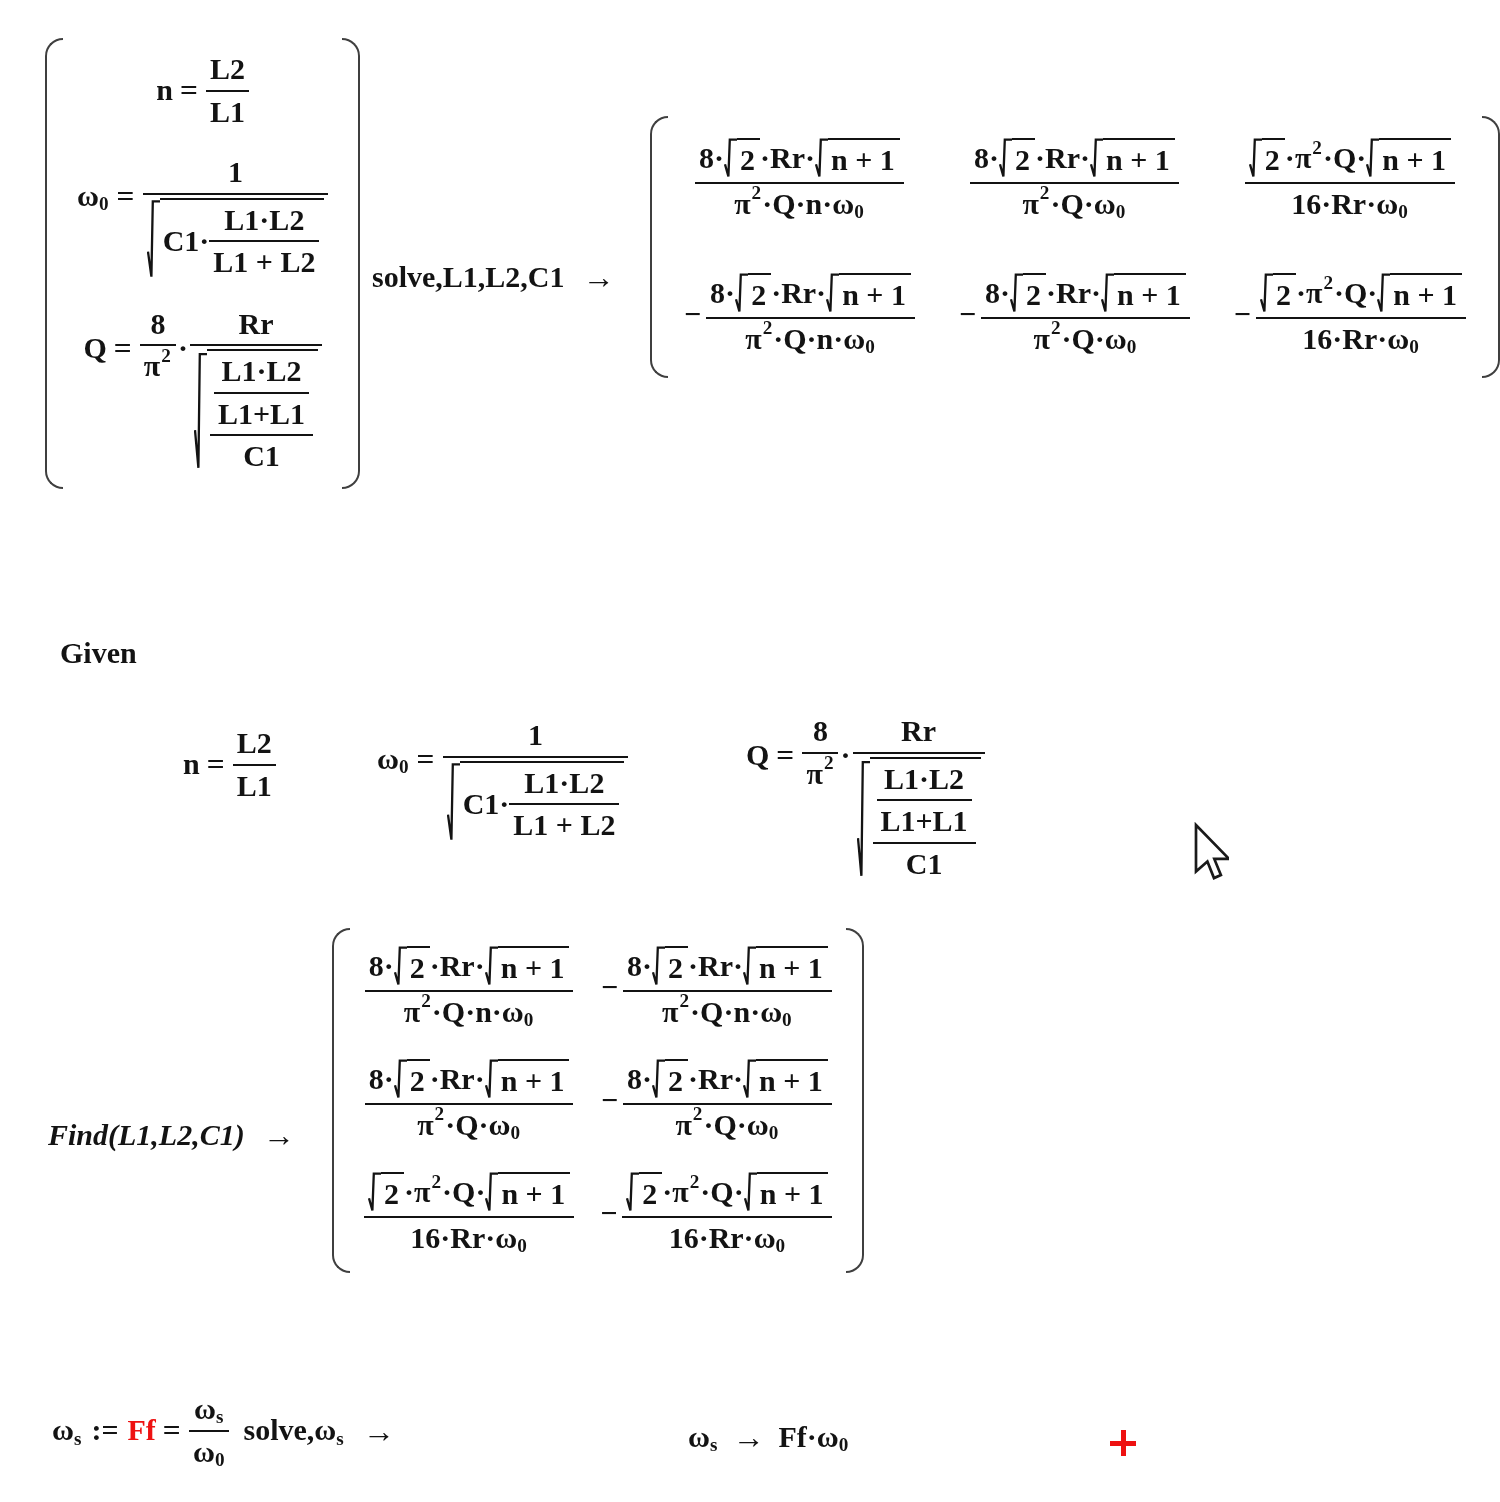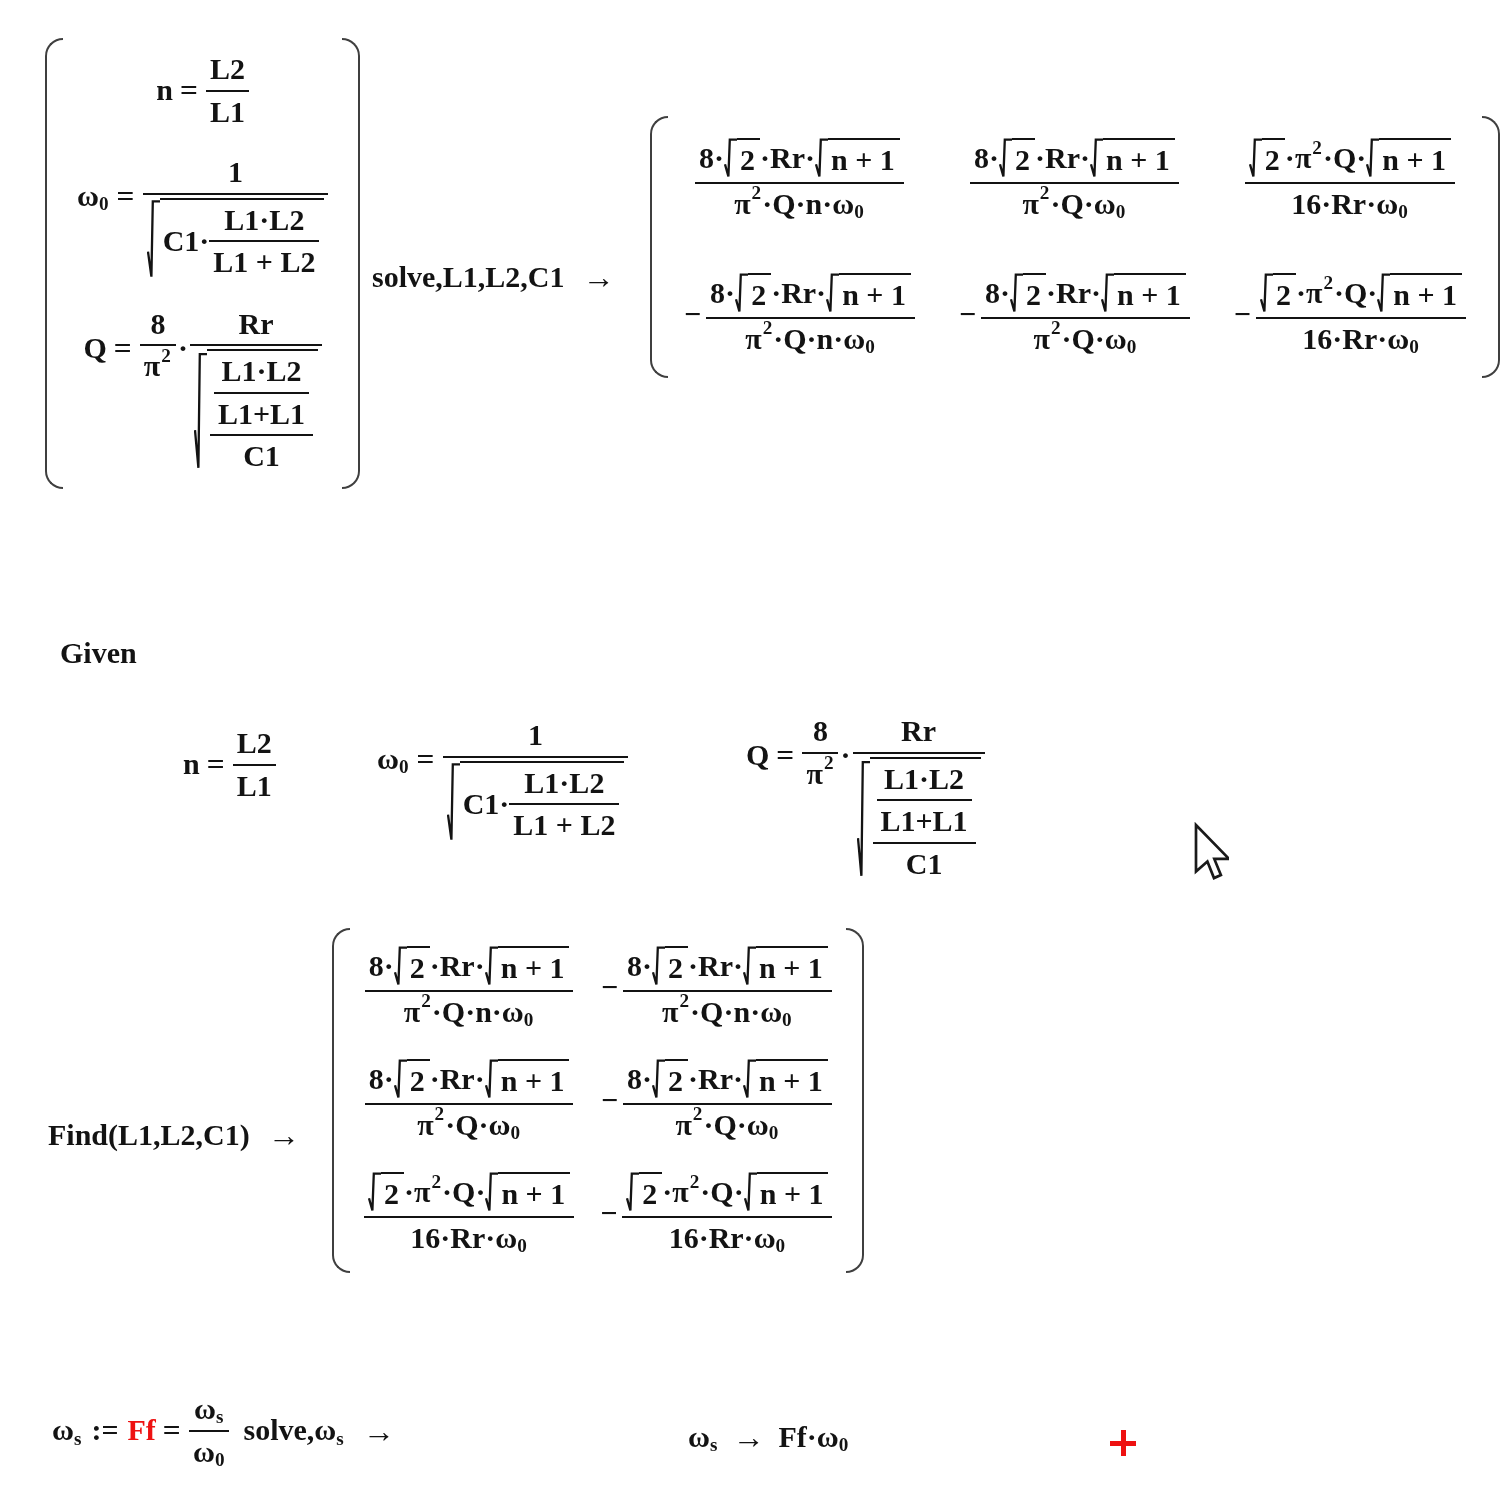--- a/index.html
+++ b/index.html
@@ -47,21 +47,21 @@
   #block1   { left: 45px;  top: 38px; }
   #solve1   { left: 372px; top: 248px; margin-top: 12px; }
   #matrix1  { left: 650px; top: 116px; }
   #matrix1 .mgrid { grid-template-columns: repeat(3, max-content); column-gap: 44px; row-gap: 52px; padding: 22px 12px; }
   #given    { left: 48px;  top: 636px; margin-left: 12px; }
   #eqn2     { left: 183px; top: 726px; }
   #eqw2     { left: 377px; top: 718px; }
   #eqq2     { left: 746px; top: 714px; }
   #matrix2  { left: 332px; top: 928px; }
   #matrix2 .mgrid { grid-template-columns: repeat(2, max-content); column-gap: 26px; row-gap: 30px; padding: 18px 10px; }
-  #find     { left: 48px;  top: 1118px; }
+  #find     { left: 48px;  top: 1118px; font-style: italic; }
   #wsline   { left: 52px;  top: 1392px; }
   #wsres    { left: 688px; top: 1420px; }
   #plusc    { left: 1110px; top: 1430px; width: 26px; height: 26px; }
   #plusc::before { content: ""; position: absolute; left: 0; right: 0; top: 50%; height: 5px; margin-top: -2.5px; background: currentColor; }
   #plusc::after  { content: ""; position: absolute; top: 0; bottom: 0; left: 50%; width: 5px; margin-left: -2.5px; background: currentColor; }
   #cursor   { left: 1193px; top: 822px; }
 </style>
 </head>
 <body style="color: rgb(19, 19, 19);">
 

